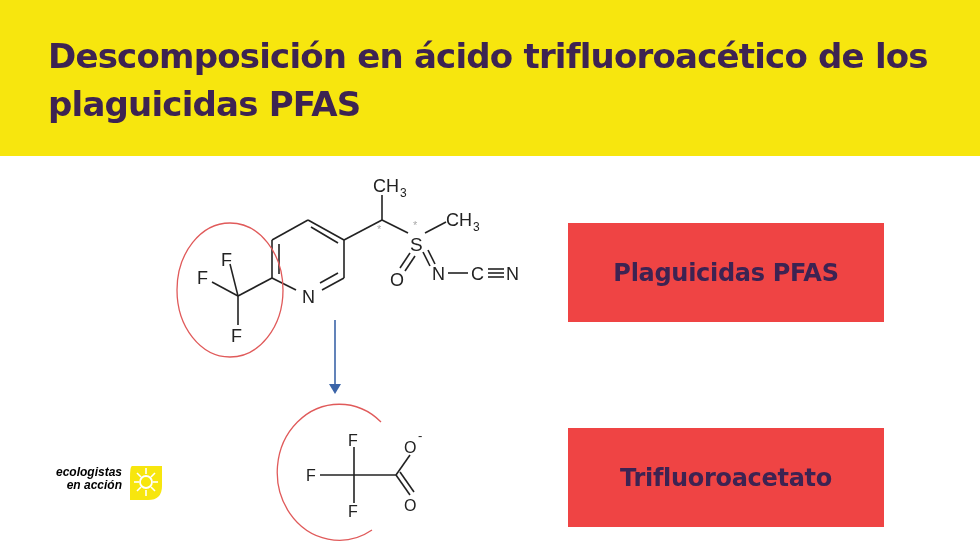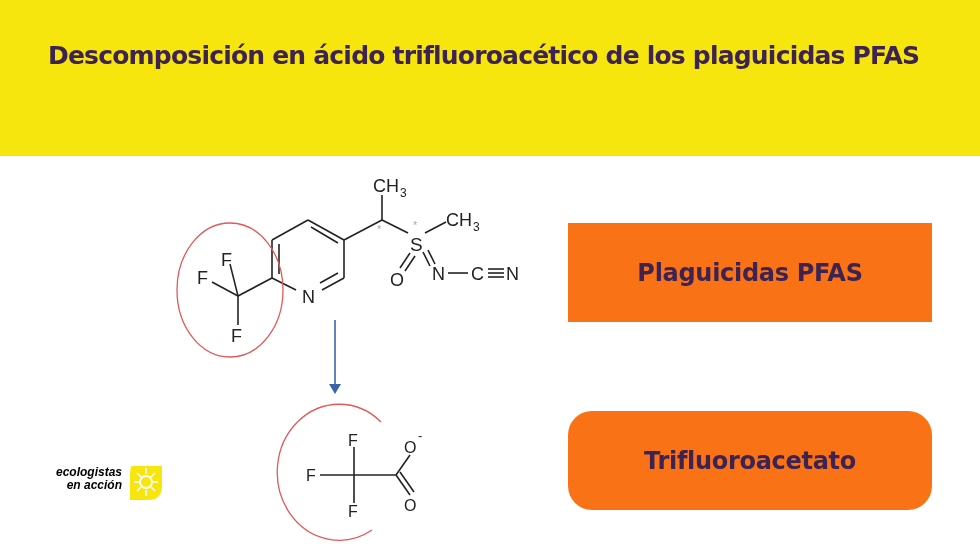--- a/index.html
+++ b/index.html
@@ -1,27 +1,27 @@
 <!DOCTYPE html>
 <html><head>
 <meta charset="utf-8">
 <style>
   html, body { margin:0; padding:0; }
   body { width:980px; height:560px; background:#ffffff; position:relative; overflow:hidden;
          font-family:"DejaVu Sans", sans-serif; }
   .header { position:absolute; left:0; top:0; width:980px; height:156px; background:#f7e60e; }
   .title { position:absolute; left:48px; top:32px; width:900px; margin:0;
-           font-family:"DejaVu Sans", sans-serif; font-weight:bold; font-size:25px;
+           font-family:"DejaVu Sans", sans-serif; font-weight:bold; font-size:34px;
            line-height:48px; color:#3d2352; letter-spacing:-0.8px; }
-  .label-box { position:absolute; left:568px; width:364px; height:99px; background:#f97316;
+  .label-box { position:absolute; left:568px; width:316px; height:99px; background:#ef4444;
                display:flex; align-items:center; justify-content:center; }
   .label-box span { font-family:"DejaVu Sans", sans-serif; font-weight:bold; font-size:24px;
                     color:#3d2352; letter-spacing:-0.3px; }
   .box1 { top:223px; }
-  .box2 { top:411px;border-radius:24px; }
+  .box2 { top:428px; }
   svg.chem { position:absolute; left:0; top:0; }
   .chem text { font-family:"Liberation Sans", sans-serif; fill:#222; }
   .logo { position:absolute; left:48px; top:462px; width:120px; height:42px; }
   .logo-text { position:absolute; left:0; top:4px; font-family:"Liberation Sans", sans-serif;
                font-style:italic; font-weight:bold; font-size:12px; line-height:13px;
                color:#000000; text-align:right; width:74px; }
 </style>
 </head>
 <body>
 

